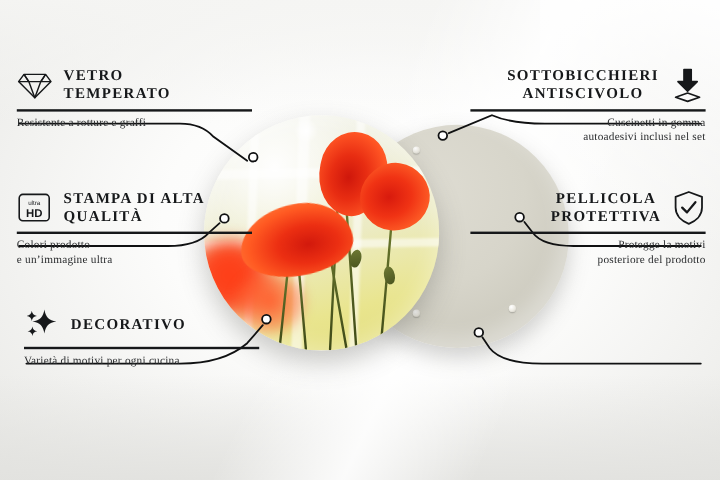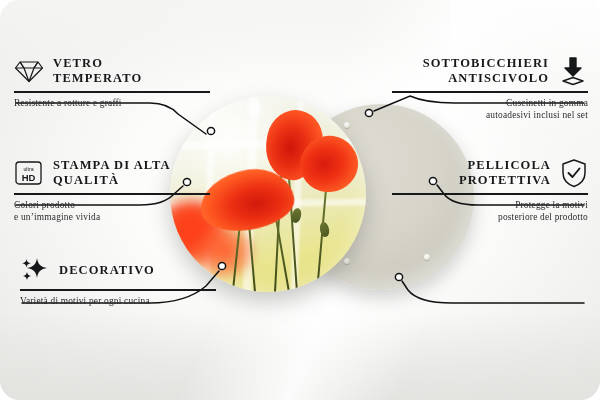--- a/index.html
+++ b/index.html
@@ -5,21 +5,20 @@
   html,body{margin:0;padding:0;}
   body{
     width:600px;height:400px;overflow:hidden;
     font-family:"Liberation Serif", serif;
     background:#ffffff;
   }
   #infographic{
     position:relative;width:600px;height:400px;overflow:hidden;
     background:
       radial-gradient(ellipse 420px 300px at 52% 46%, #ffffff 0%, #fcfcfb 42%, #f2f2f0 72%, #e9e9e6 100%);
-    border-radius: 20px;
   }
   
   .bg-sheen{
     position:absolute;inset:0;pointer-events:none;
     background:
       linear-gradient(115deg, rgba(255,255,255,0) 46%, rgba(255,255,255,.85) 60%, rgba(255,255,255,0) 74%),
       linear-gradient(180deg, rgba(245,245,243,.9) 0%, rgba(255,255,255,0) 26%),
       linear-gradient(0deg, rgba(226,226,223,.95) 0%, rgba(255,255,255,0) 22%);
   }
   .corner-fold{
@@ -82,21 +81,21 @@
   
   .feat{position:absolute;width:196px;}
   .feat .row{display:flex;align-items:center;gap:9px;}
   .feat.left .row{justify-content:flex-start;}
   .feat.right .row{justify-content:flex-end;}
   .title{
     font-family:"Liberation Serif", serif;
     font-size:12.5px;font-weight:700;letter-spacing:1.1px;color:#16181a;
     line-height:15px;text-transform:uppercase;
   }
-  .feat.right .title{text-align:right;margin-left:32px;}
+  .feat.right .title{text-align:center;margin-left:32px;}
   .rule{height:1.6px;background:#16181a;margin:5px 0 4px;}
   .sub{
     font-family:"Liberation Serif", serif;
     font-size:9.4px;color:#2a2c2e;line-height:12px;letter-spacing:.2px;
   }
   .feat.right .sub{text-align:right;}
   .ico{flex:0 0 auto;display:block;}
 
   
   #f-vetro{left:14px;top:56px;}
@@ -202,21 +201,21 @@
         <text x="14.5" y="12" text-anchor="middle" font-family="Liberation Sans, sans-serif" font-size="5.2" fill="#16181a">ultra</text>
         <text x="14.5" y="22" text-anchor="middle" font-family="Liberation Sans, sans-serif" font-size="9.5" font-weight="bold" fill="#16181a">HD</text>
       </svg>
       <div>
         <div class="title">STAMPA DI ALTA</div>
         <div class="title">QUALITÀ</div>
       </div>
     </div>
     <div class="rule"></div>
     <div class="sub">Colori prodotto</div>
-    <div class="sub">e un’immagine vivida</div>
+    <div class="sub">e un’immagine ultra</div>
   </div>
 
   <div class="feat left" id="f-motivo">
     <div class="row">
       <svg class="ico" width="30" height="28" viewBox="0 0 30 28">
         <g fill="#16181a">
           <path d="M17 2 C17.9 8.2 20.8 11.1 27 12 C20.8 12.9 17.9 15.8 17 22 C16.1 15.8 13.2 12.9 7 12 C13.2 11.1 16.1 8.2 17 2 Z"></path>
           <path d="M6.5 3 C6.9 5.7 8.1 6.9 10.8 7.3 C8.1 7.7 6.9 8.9 6.5 11.6 C6.1 8.9 4.9 7.7 2.2 7.3 C4.9 6.9 6.1 5.7 6.5 3 Z"></path>
           <path d="M7 16 C7.4 18.5 8.5 19.6 11 20 C8.5 20.4 7.4 21.5 7 24 C6.6 21.5 5.5 20.4 3 20 C5.5 19.6 6.6 18.5 7 16 Z"></path>
         </g>

